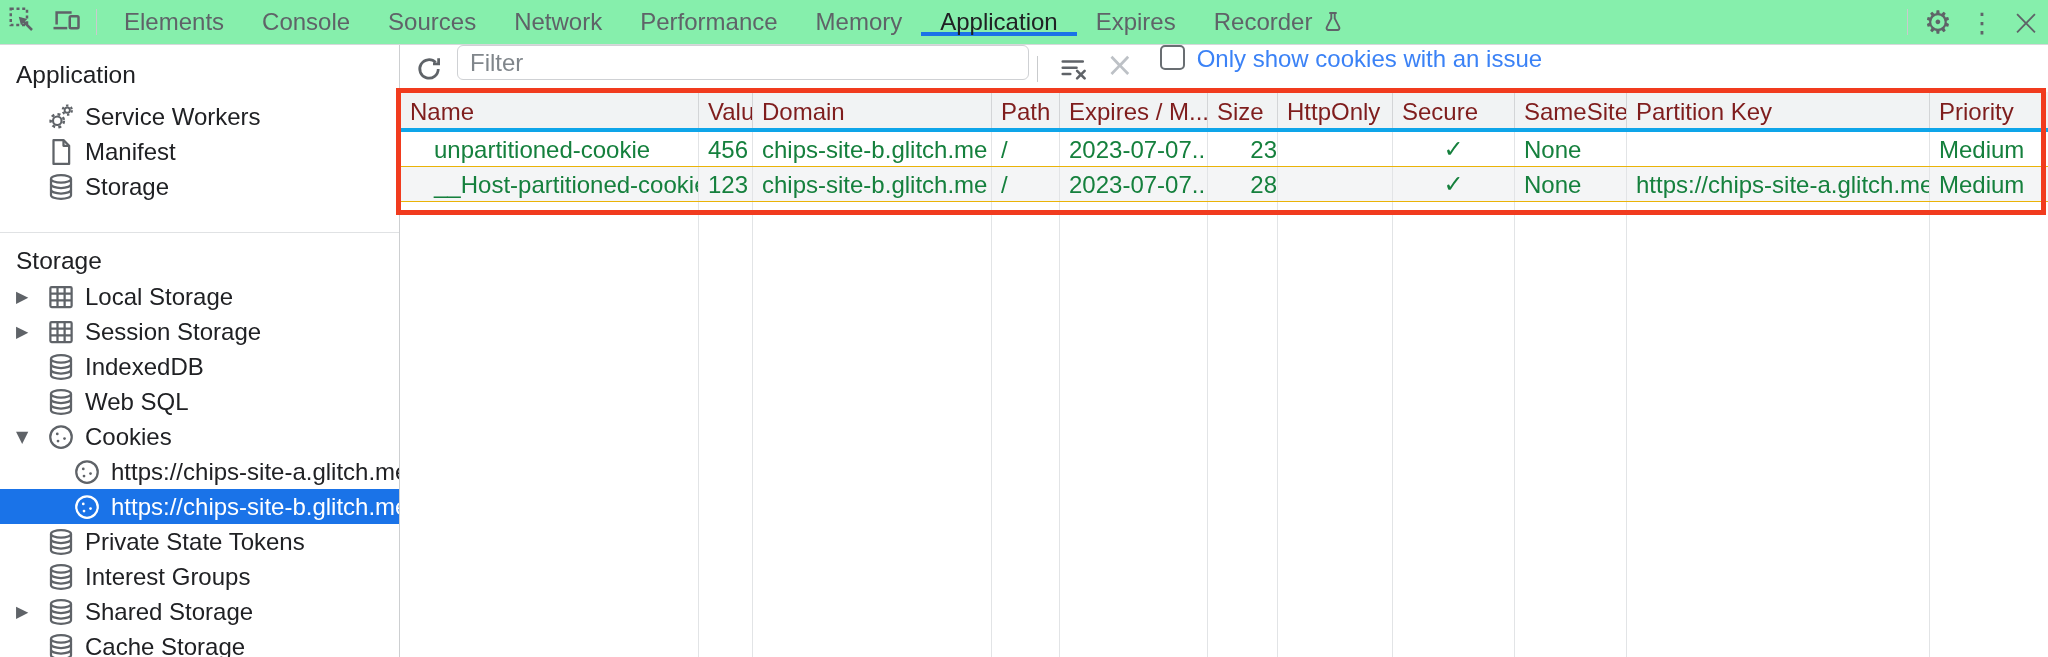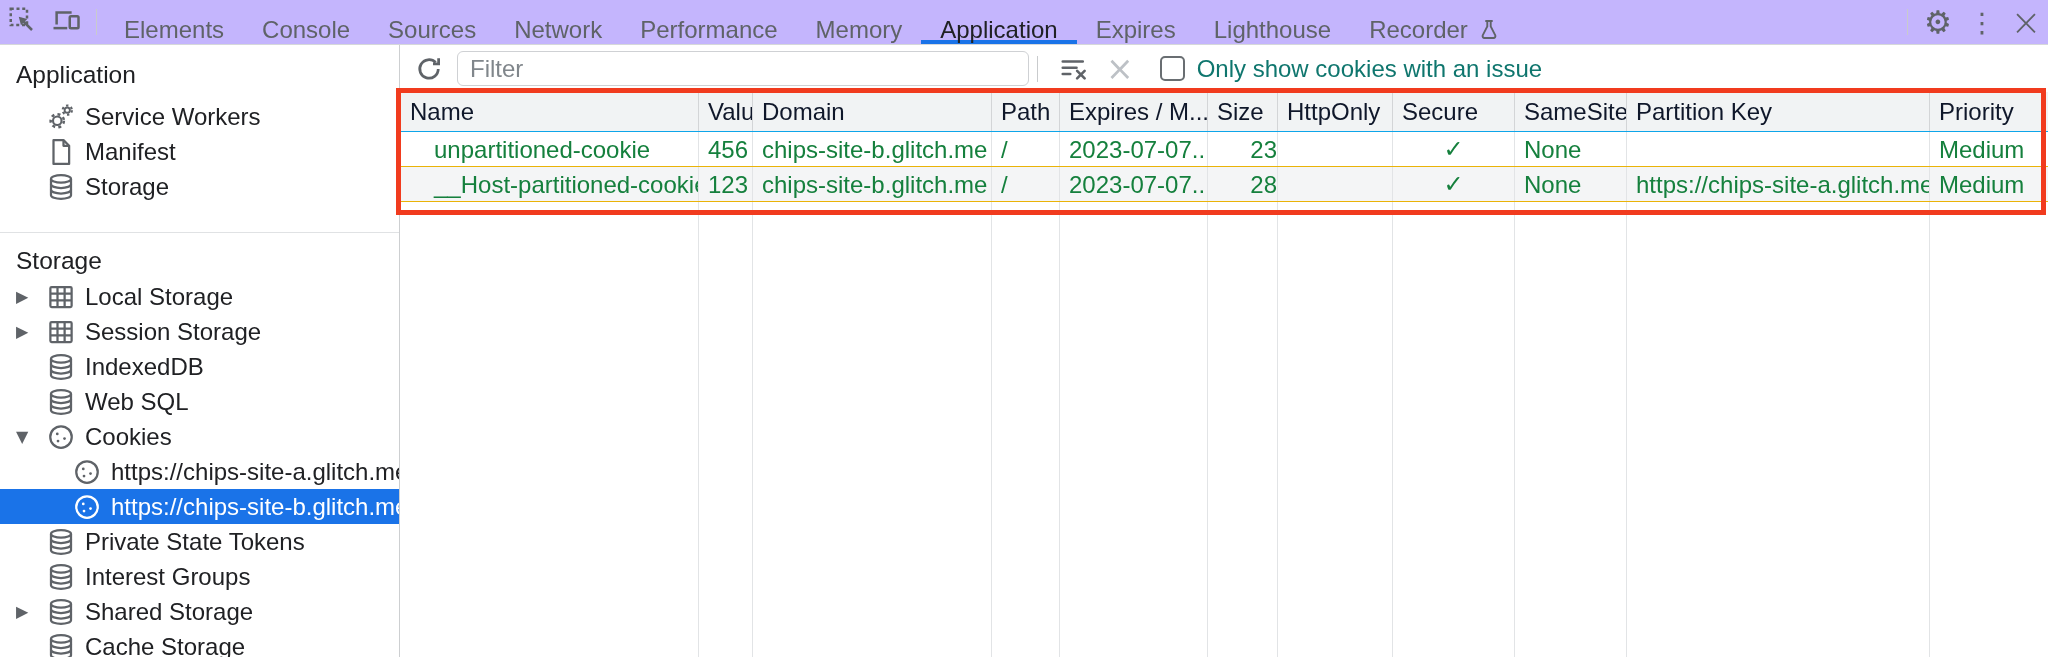--- a/index.html
+++ b/index.html
@@ -2,22 +2,22 @@
 <html><head>
 <meta charset="utf-8">
 <style>
   * { margin:0; padding:0; box-sizing:border-box; }
   html,body { width:2048px; height:657px; overflow:hidden; background:#fff;
               font-family:"Liberation Sans", sans-serif; }
   .app { position:relative; width:2048px; height:657px; background:#fff; overflow:hidden; }
 
   
   .tabbar { position:absolute; top:0; left:0; width:100%; height:45px;
-            background:#c4b5fd; border-bottom:1px solid #d6d8da;
-            display:flex; align-items:flex-end; }
+            background:#86efac; border-bottom:1px solid #d6d8da;
+            display:flex; align-items:center; }
   .icon-btn { display:flex; align-items:center; justify-content:center; width:44px; height:44px; color:#5f6368; }
   .icon-btn svg { width:30px; height:30px; }
   .vdiv { width:1px; height:26px; background:#c9cbcd; align-self:center; margin:0 8px; }
   .tabs { display:flex; align-items:stretch; }
   .tab { display:flex; align-items:center; padding:0 19px; font-size:24px; color:#5f6368; white-space:nowrap; }
   .tab.selected { color:#202124; box-shadow:inset 0 -4px 0 #1a73e8; }
   .tab .flask { margin-left:9px; color:#5f6368; }
   .tab .flask svg { width:24px; height:24px; display:block; }
   .spacer { flex:1; }
   .glyph { font-family:"DejaVu Sans", sans-serif; }
@@ -36,42 +36,42 @@
   .tree-row.indent-2 { padding-left:42px; }
   .tree-row.selected { background:#1a73e8; color:#fff; }
   .tree-row.selected .twisty, .tree-row.selected .tree-icon { color:#fff; }
   .twisty { width:30px; flex:none; font-size:16px; color:#5f6368;
             font-family:"DejaVu Sans", sans-serif; }
   .tree-icon { width:30px; height:30px; flex:none; margin-right:9px; color:#5f6368; }
   .tree-icon svg { width:30px; height:30px; display:block; }
 
   
   .main { position:absolute; top:45px; left:401px; width:1647px; height:612px; background:#fff; }
-  .cookie-toolbar { height:47px; display:flex; align-items:center; background:#fff; }
+  .cookie-toolbar { height:47px; display:flex; background:#fff; }
   .toolbar-icon { color:#5f6368; display:flex; align-items:center; justify-content:center; }
   .toolbar-icon svg { width:30px; height:30px; display:block; }
   .refresh-btn { margin-left:13px; }
   .filter-input { margin-left:13px; width:572px; height:35px; border:1px solid #cfd1d4;
                   border-radius:6px; background:#fff; padding:0 12px; font-size:24px;
                   color:#202124; font-family:"Liberation Sans", sans-serif; outline:none; }
   .filter-input::placeholder { color:#80868b; }
   .clear-filter-btn { margin-left:13px; }
   .x-disabled { margin-left:17px; color:#bdc1c6; font-size:33px; }
   .checkbox { margin-left:26px; width:25px; height:25px; border:2px solid #696e72;
               border-radius:5px; background:#fff; flex:none; }
-  .checkbox-label { margin-left:12px; font-size:24px; color:#0f766e; white-space:nowrap; }
+  .checkbox-label { margin-left:12px; font-size:24px; color:#3b82f6; white-space:nowrap; }
 
   
   .datagrid { position:absolute; top:47px; left:0; right:0; bottom:0;
               display:flex; flex-direction:column; }
   .dg-row { display:grid;
             grid-template-columns:298px 54px 239px 68px 148px 70px 115px 122px 112px 303px minmax(0,1fr); }
   .dg-cell { overflow:hidden; white-space:nowrap; padding-left:9px; }
-  .dg-header { height:40px; line-height:39px; background:#f1f3f4; border-bottom:1px solid #0ea5e9;
-               font-size:24px; color:#0f172a; flex:none; }
+  .dg-header { height:40px; line-height:39px; background:#f1f3f4; border-bottom:4px solid #0ea5e9;
+               font-size:24px; color:#7f1d1d; flex:none; }
   .dg-header .dg-cell { border-right:1px solid #d3d5d7; }
   .dg-header .dg-cell:last-child { border-right:none; }
   .dg-data { height:35px; line-height:35px; font-size:24px; color:#15803d;
              border-bottom:1px solid #eab308; flex:none; }
   .dg-data .dg-cell { border-right:1px solid #e2e4e6; }
   .dg-data .dg-cell:last-child { border-right:none; }
   .row-white { background:#fff; }
   .row-gray { background:#f4f5f6; }
   .cell-name { padding-left:33px; }
   .col-size { text-align:right; padding-left:0; }
@@ -129,23 +129,20 @@
       <div class="tab">
           <span>Memory</span>
         </div>
       <div class="tab selected">
           <span>Application</span>
         </div>
       <div class="tab">
           <span>Expires</span>
         </div>
       <div class="tab">
-          <span>Lighthouse</span>
-        </div>
-      <div class="tab">
         <span>Recorder</span>
         <span class="flask">
           <svg viewBox="0 0 24 24" fill="none" stroke="currentColor" stroke-width="1.9" stroke-linecap="round" stroke-linejoin="round">
             <path d="M9 3h6"></path>
               <path d="M10.3 3v5.4L5.7 17.4a1.9 1.9 0 0 0 1.7 2.6h9.2a1.9 1.9 0 0 0 1.7-2.6L13.7 8.4V3"></path>
           </svg>
         </span>
       </div>
     </nav>
 

